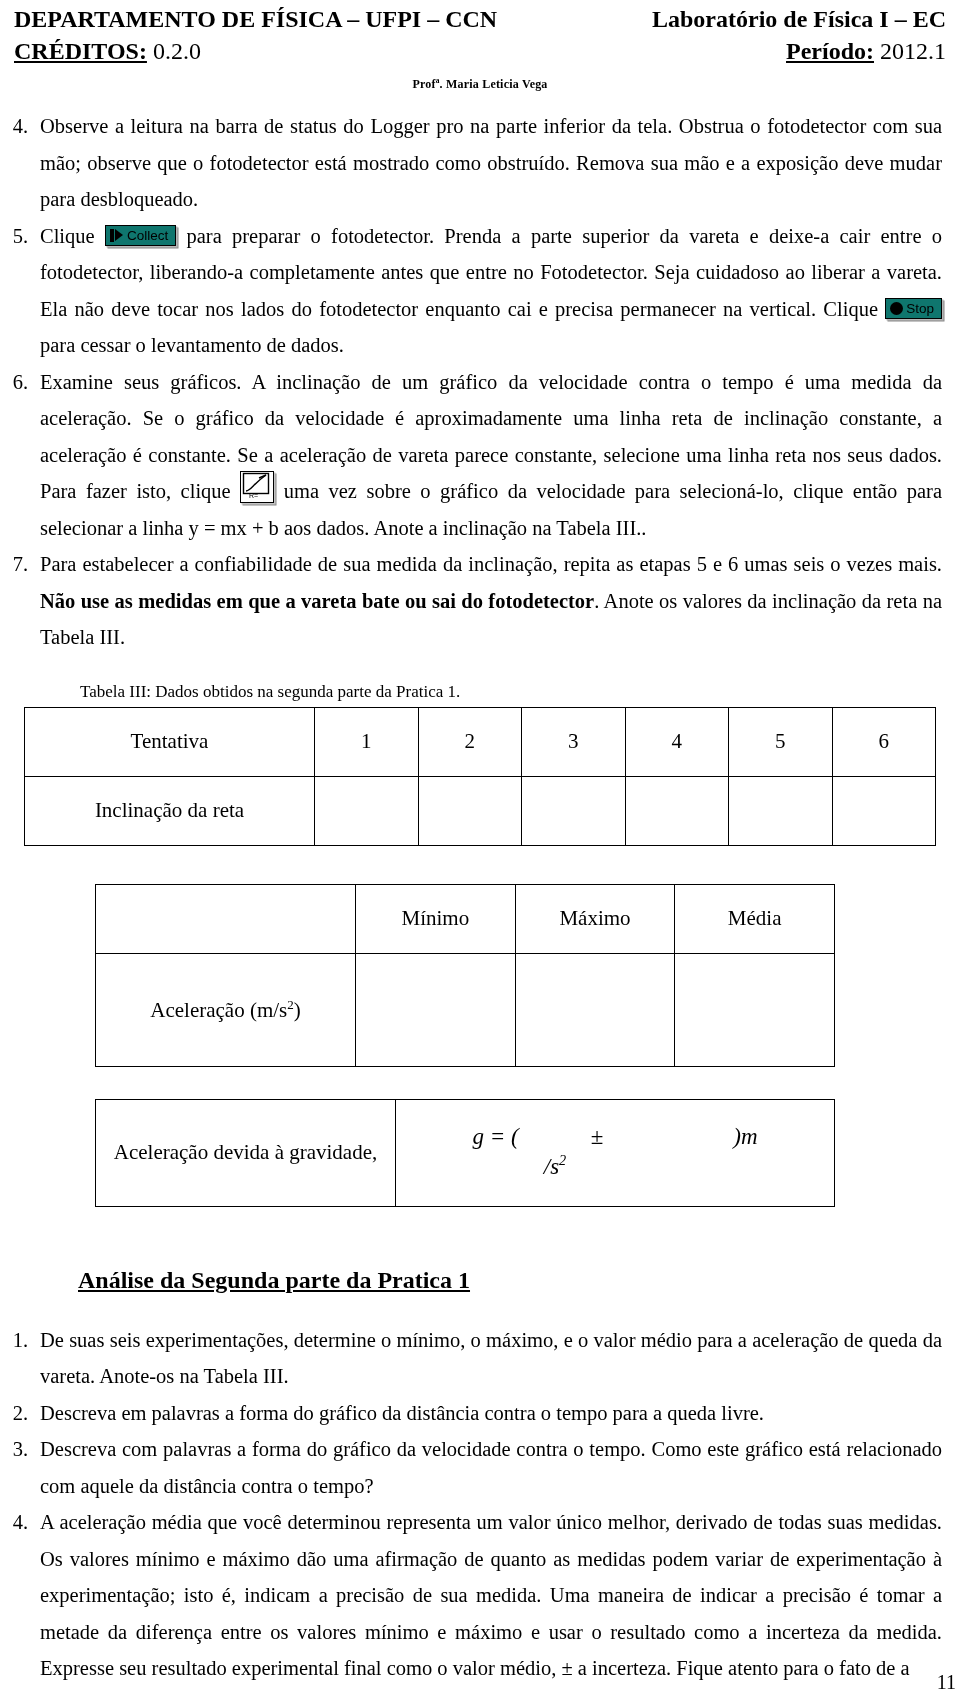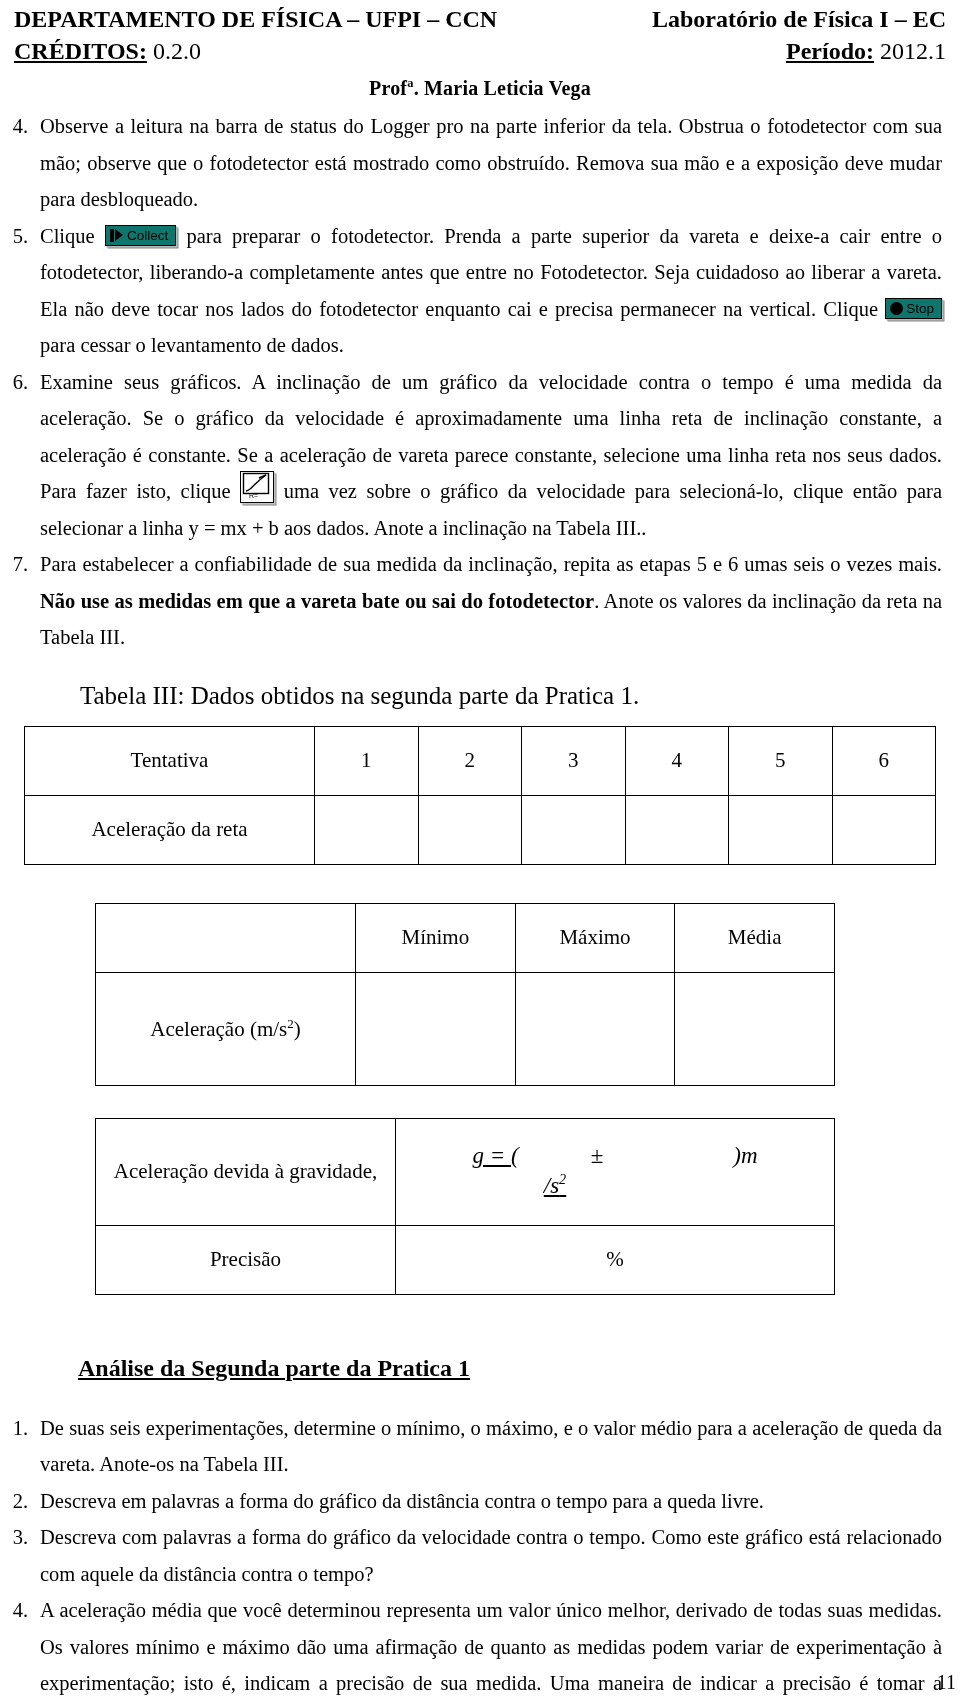--- a/index.html
+++ b/index.html
@@ -39,21 +39,21 @@
     font-size: 24px;
     line-height: 1.32;
     white-space: nowrap;
   }
   .hdr-row .left, .hdr-row .right { display: block; }
   .hdr-underline { text-decoration: underline; }
   .hdr-normal { font-weight: normal; }
   .hdr-prof {
     text-align: center;
     font-weight: bold;
-    font-size: 20px;
+    font-size: 12px;
     margin-top: 9px;
     letter-spacing: 0.2px;
   }
   .hdr-prof sup { font-size: 0.62em; vertical-align: super; }
 
   
   .content {
     position: absolute;
     top: 108px;
     left: 0px;
@@ -138,23 +138,23 @@
     background: #fff;
     box-shadow: 1.5px 1.5px 0 0 #c4c4c4, 2.5px 2.5px 0 0 #8a8a8a;
     position: relative;
     top: -6px;
     overflow: hidden;
   }
   .ui-btn-linear svg { display: block; }
 
   
   .tbl-caption {
-    font-size: 25px;
+    font-size: 17px;
     margin-left: 80px;
-    margin-bottom: 16px;
+    margin-bottom: 5px;
   }
   table.grid {
     border-collapse: collapse;
     font-size: 21px;
     table-layout: fixed;
   }
   table.grid td, table.grid th {
     border: 1.6px solid #000;
     text-align: center;
     font-weight: normal;
@@ -173,21 +173,20 @@
   .t5 .c1 { width: 300px; }
 
   .gcell {
     font-family: "Liberation Serif", serif;
     font-style: italic;
     font-size: 23px;
     text-align: left;
     padding-left: 28px;
     line-height: 1.25;
     position: relative;
-    text-decoration: underline;
   }
   .gcell .g-line1 { display: block; }
   .gcell .pm { display: inline-block; margin: 0 72px; font-style: normal; }
   .gcell .tail { display: inline-block; margin-left: 58px; }
   .gcell .g-line2 { display: block; text-align: center; margin-right: 120px; }
   .gcell sup { font-size: 0.62em; }
 
   .sup2 { font-size: 0.62em; vertical-align: super; }
 
   
@@ -267,21 +266,21 @@
         <tr>
           <td class="lbl">Tentativa</td>
           <td>1</td>
           <td>2</td>
           <td>3</td>
           <td>4</td>
           <td>5</td>
           <td>6</td>
         </tr>
         <tr>
-          <td class="lbl">Aceleração da reta</td>
+          <td class="lbl">Inclinação da reta</td>
           <td></td>
           <td></td>
           <td></td>
           <td></td>
           <td></td>
           <td></td>
         </tr>
       </tbody>
     </table>
 
@@ -314,24 +313,20 @@
           <col>
         </colgroup>
       <tbody>
         <tr>
           <td style="height:74px">Aceleração devida à gravidade,</td>
           <td class="gcell" style="height:74px">
             <span class="g-line1"><span>g = (</span><span class="pm">±</span><span class="tail">)m</span></span>
             <span class="g-line2"><span>/s</span><sup>2</sup></span>
           </td>
         </tr>
-        <tr>
-          <td>Precisão</td>
-          <td>%</td>
-        </tr>
       </tbody>
     </table>
 
     <div style="height:60px"></div>
     <div class="section-head">Análise da Segunda parte da Pratica 1</div>
 
     <div style="height:28px"></div>
     <div class="item">
       <div class="num">1.</div>
       <div class="body">De suas seis experimentações, determine o mínimo, o máximo, e o valor médio para a aceleração de queda da vareta. Anote-os na Tabela III.</div>

